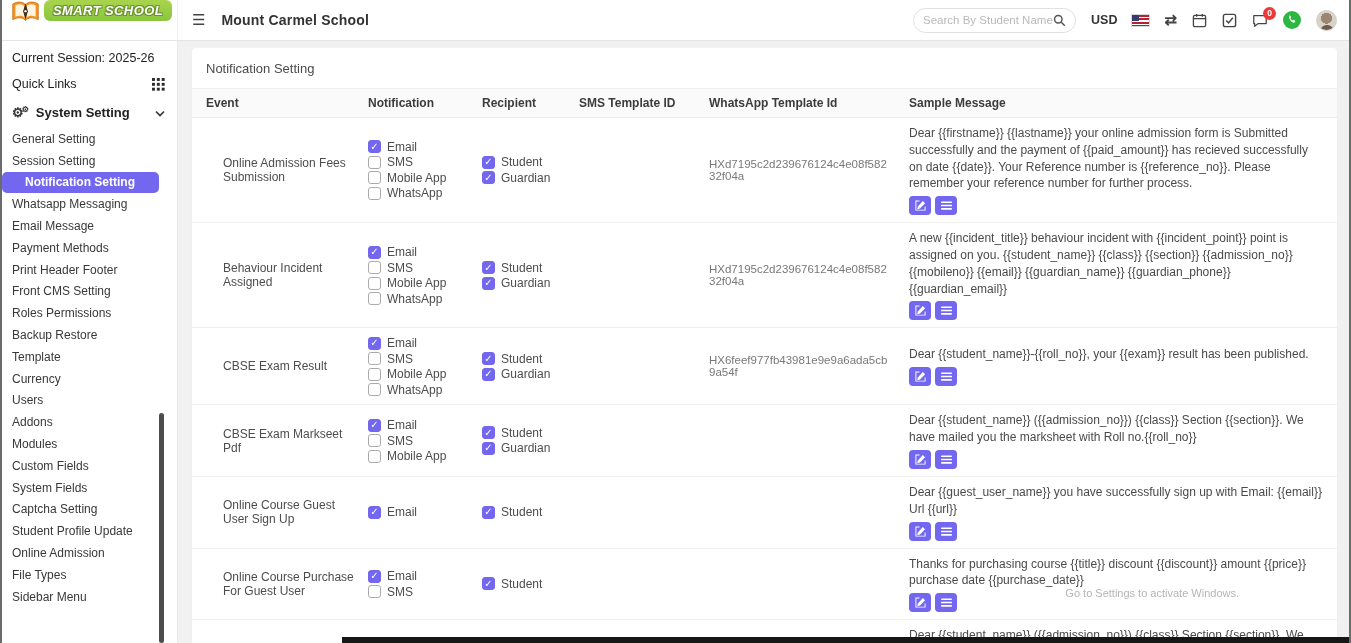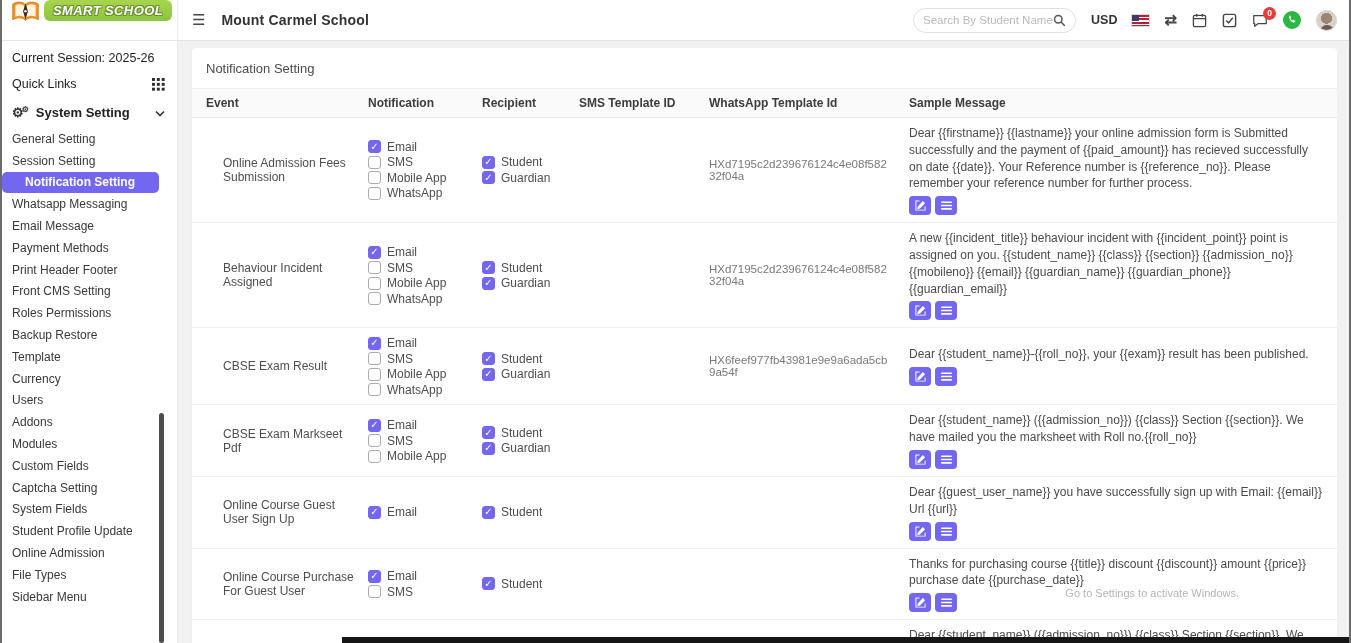--- a/index.html
+++ b/index.html
@@ -168,22 +168,22 @@
         <div class="nav-item">Print Header Footer</div>
         <div class="nav-item">Front CMS Setting</div>
         <div class="nav-item">Roles Permissions</div>
         <div class="nav-item">Backup Restore</div>
         <div class="nav-item">Template</div>
         <div class="nav-item">Currency</div>
         <div class="nav-item">Users</div>
         <div class="nav-item">Addons</div>
         <div class="nav-item">Modules</div>
         <div class="nav-item">Custom Fields</div>
+        <div class="nav-item">System Fields</div>
         <div class="nav-item">Captcha Setting</div>
-        <div class="nav-item">System Fields</div>
         <div class="nav-item">Student Profile Update</div>
         <div class="nav-item">Online Admission</div>
         <div class="nav-item">File Types</div>
         <div class="nav-item">Sidebar Menu</div>
       </nav>
     <div class="side-scroll"></div>
   </aside>
 
   <main class="main">
     <div class="card">

